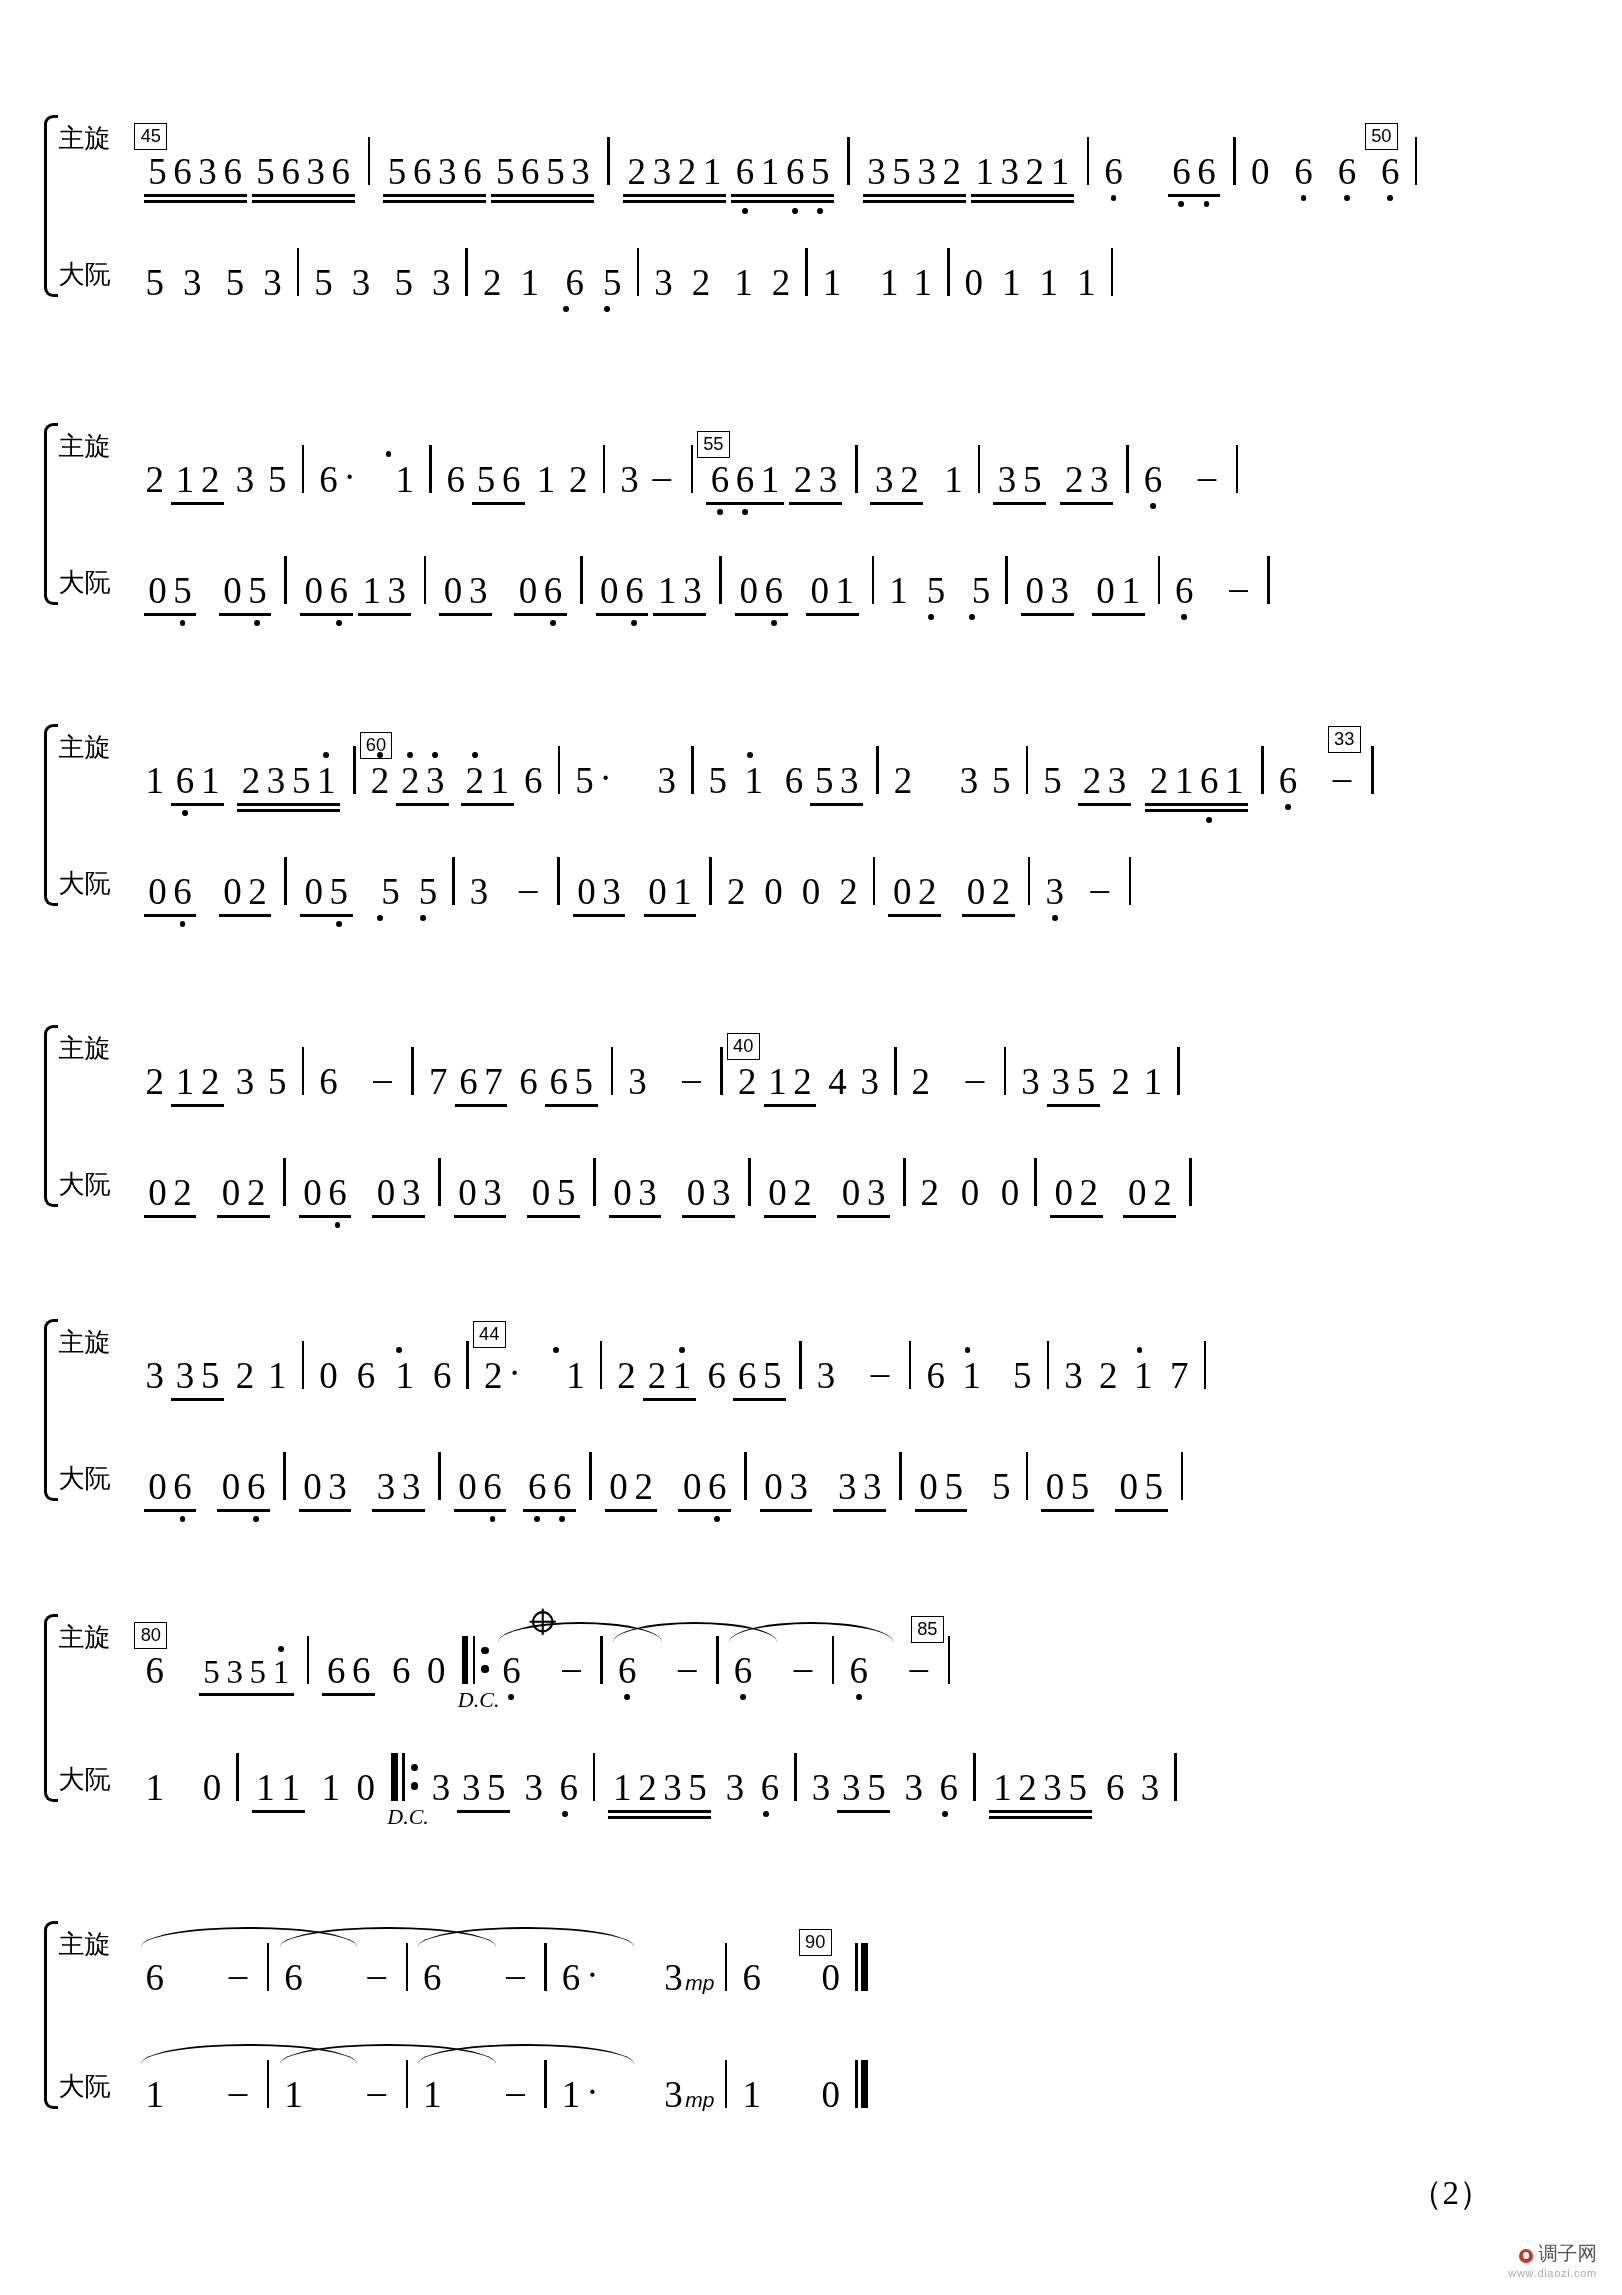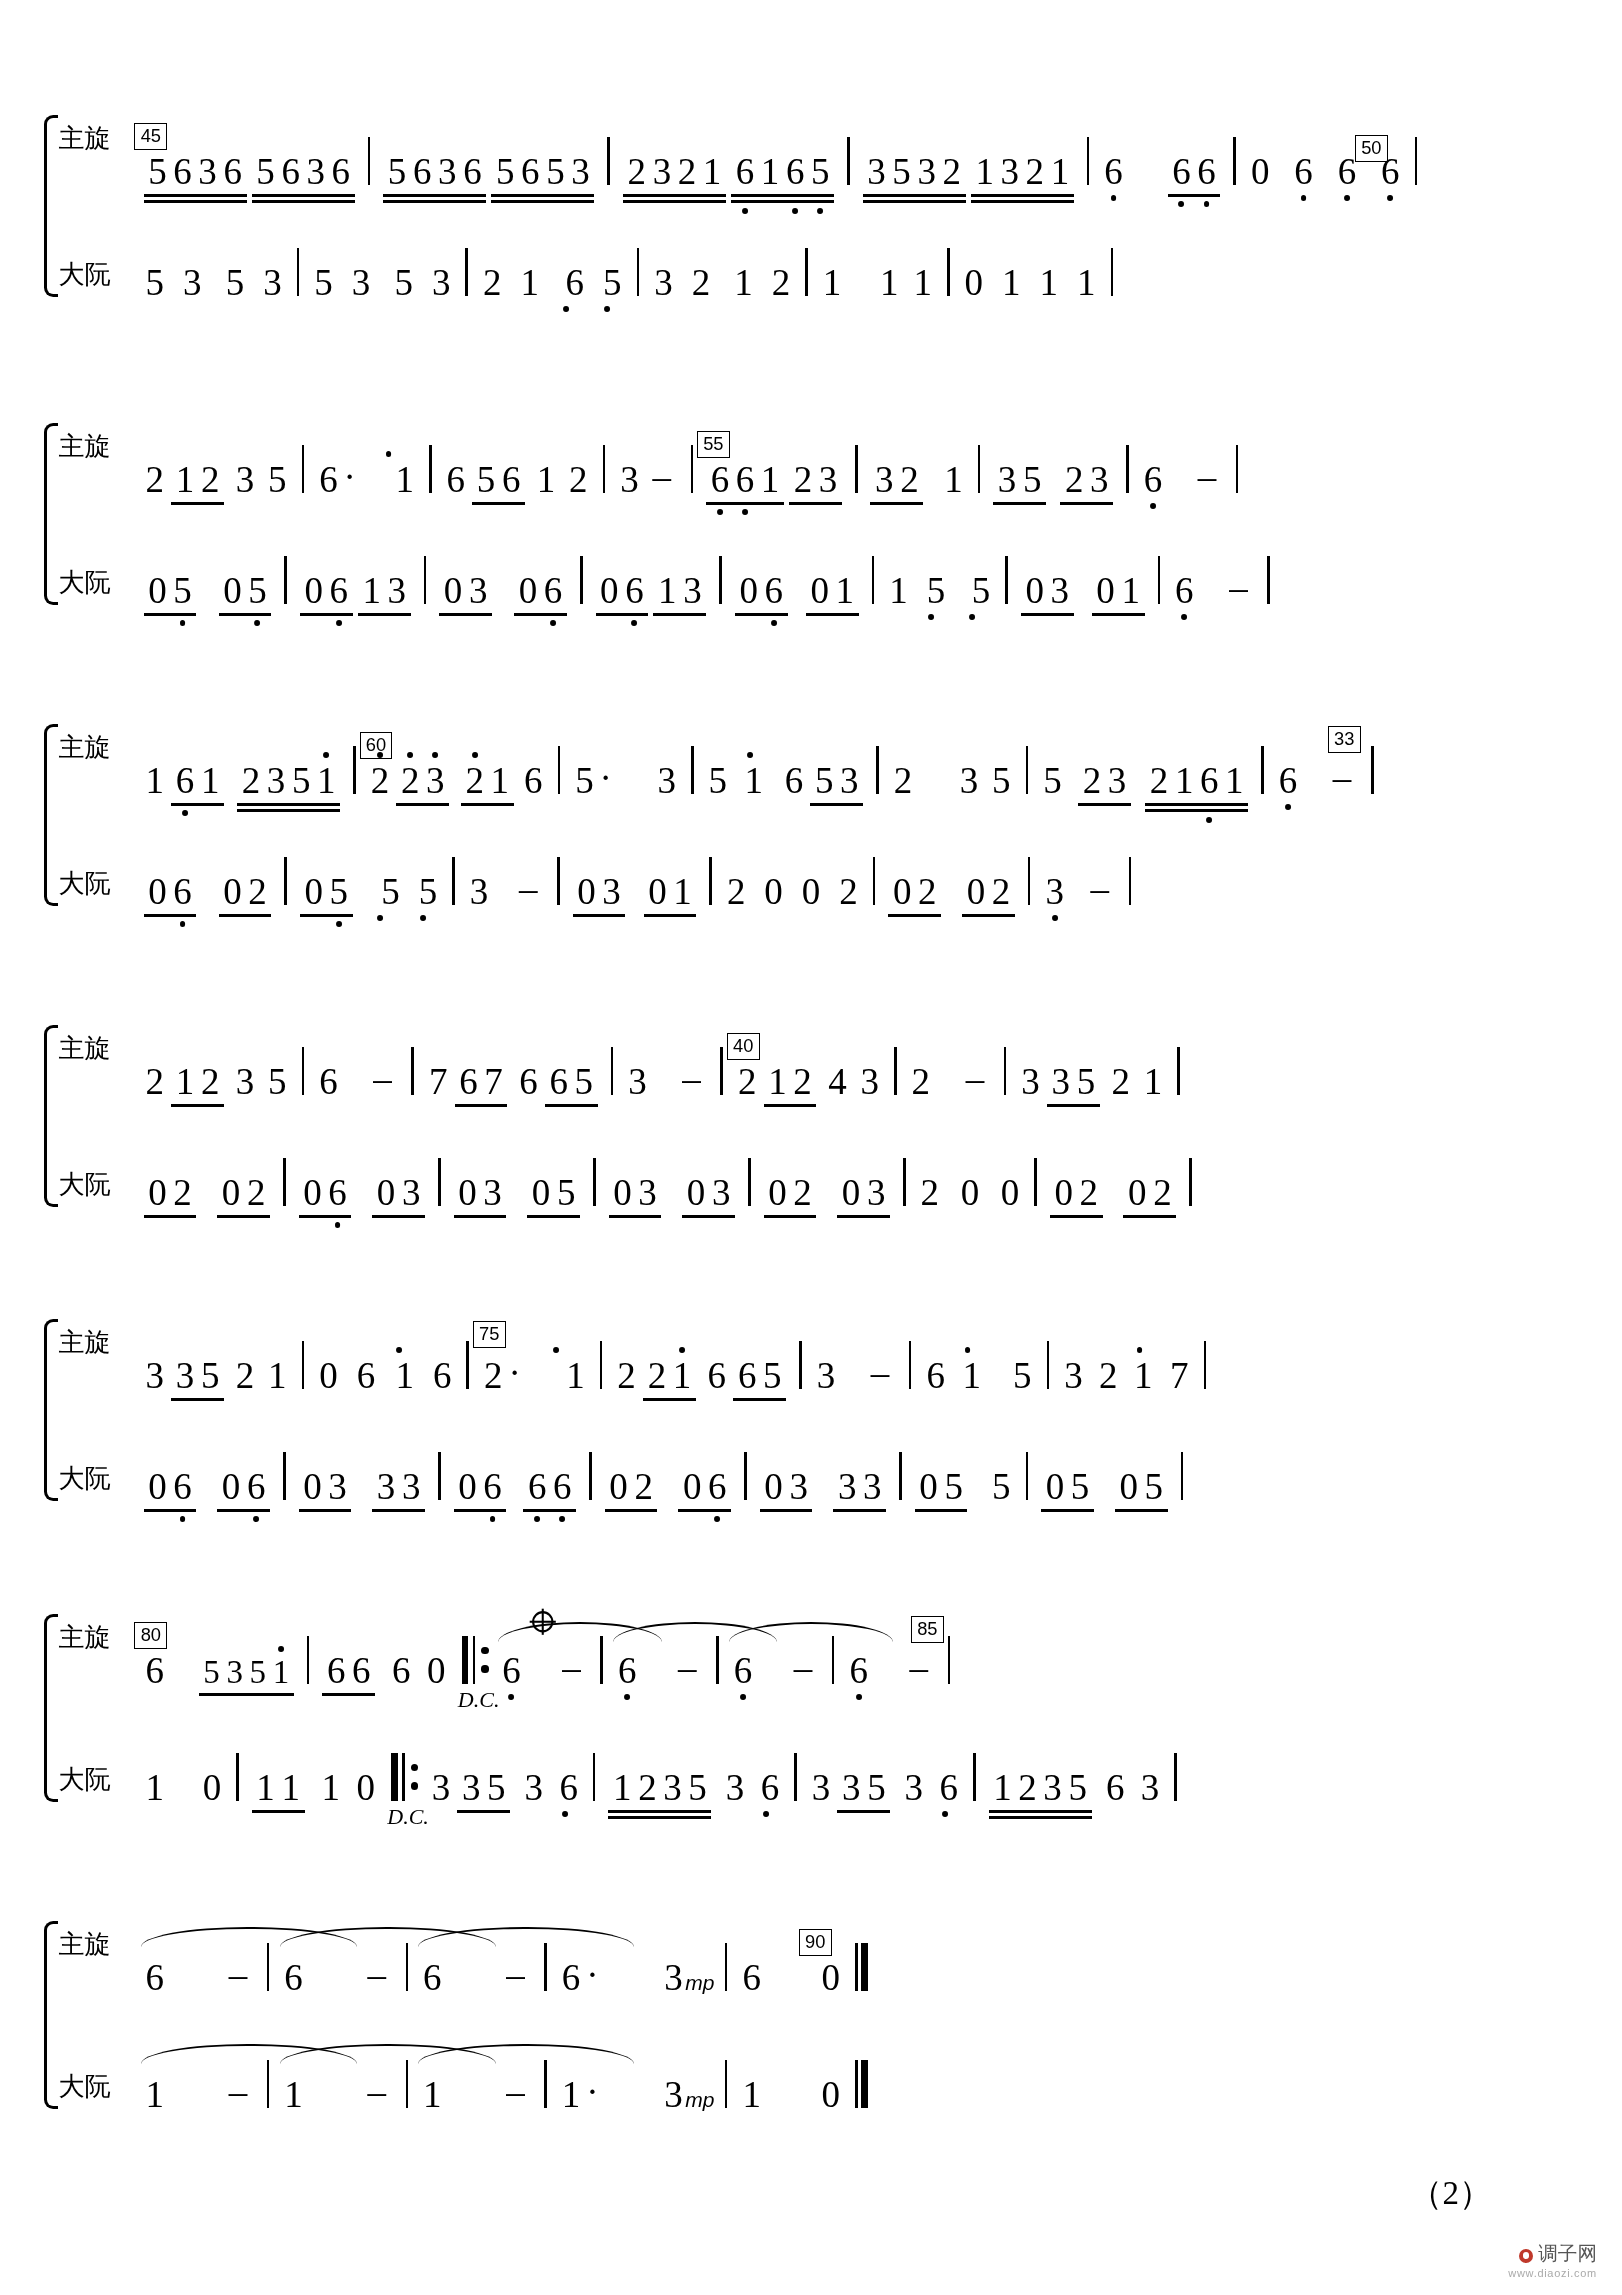--- a/index.html
+++ b/index.html
@@ -157,21 +157,21 @@
           <div class="measure">
             <span class="n dot-b">6</span>
               <span class="n" style="padding-left:33px;"></span>
             <span class="grp beam1">
                 <span class="n dot-b">6</span>
                 <span class="n dot-b">6</span>
               </span>
           </div>
           <div class="bar"></div>
           <div class="measure" style="position:relative;">
-            <span class="mnum" style="left:auto;right:23px;margin-top:12px;">50</span>
+            <span class="mnum" style="left:auto;right:13px;">50</span>
             <span class="n">0</span>
             <span class="n dot-b" style="margin-left:15.7px;">6</span>
             <span class="n dot-b" style="margin-left:15.7px;">6</span>
             <span class="n dot-b" style="margin-left:15.7px;">6</span>
           </div>
           <div class="bar"></div>
         </div>
 
         <div class="staff lower">
           <div class="measure">
@@ -693,21 +693,21 @@
           </div>
           <div class="bar"></div>
           <div class="measure">
             <span class="n">0</span>
               <span class="n" style="padding-left:14.4px;">6</span>
             <span class="n dot-t" style="padding-left:15.7px;">1</span>
               <span class="n" style="padding-left:14.4px;">6</span>
           </div>
           <div class="bar"></div>
           <div class="measure" style="position:relative;">
-            <span class="mnum">75</span>
+            <span class="mnum">44</span>
             <span class="n">2</span>
               <span class="aug">·</span>
             <span class="n dot-t" style="padding-left:43px;">1</span>
           </div>
           <div class="bar"></div>
           <div class="measure">
             <span class="n">2</span>
             <span class="grp beam1">
                 <span class="n">2</span>
                 <span class="n dot-t">1</span>

